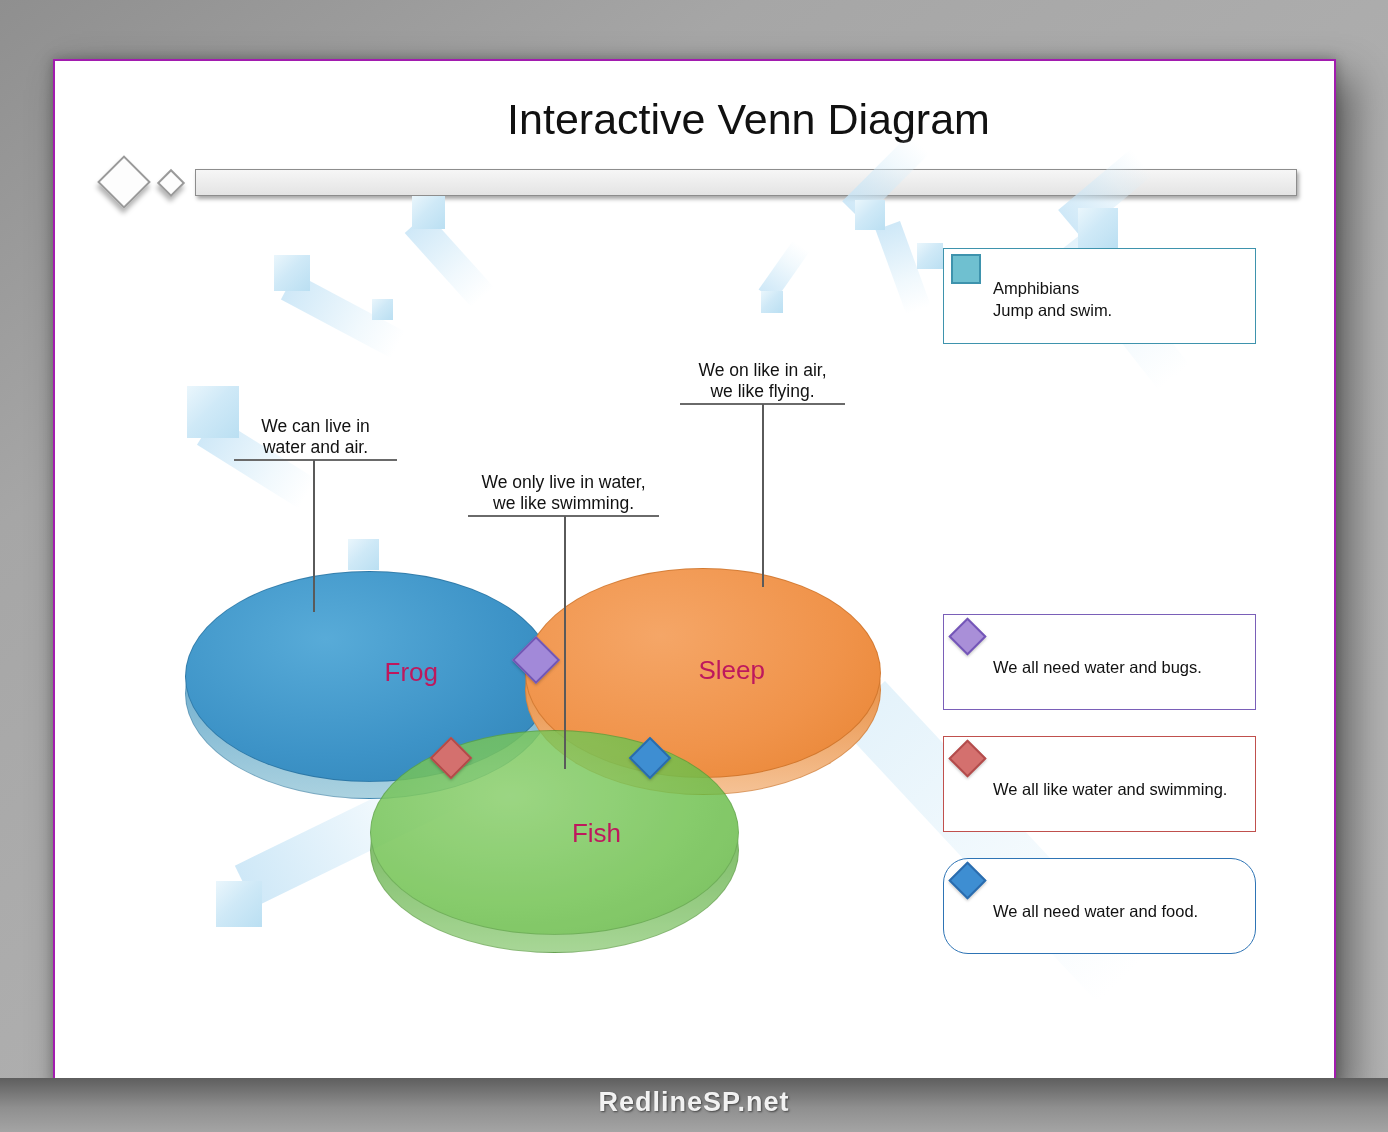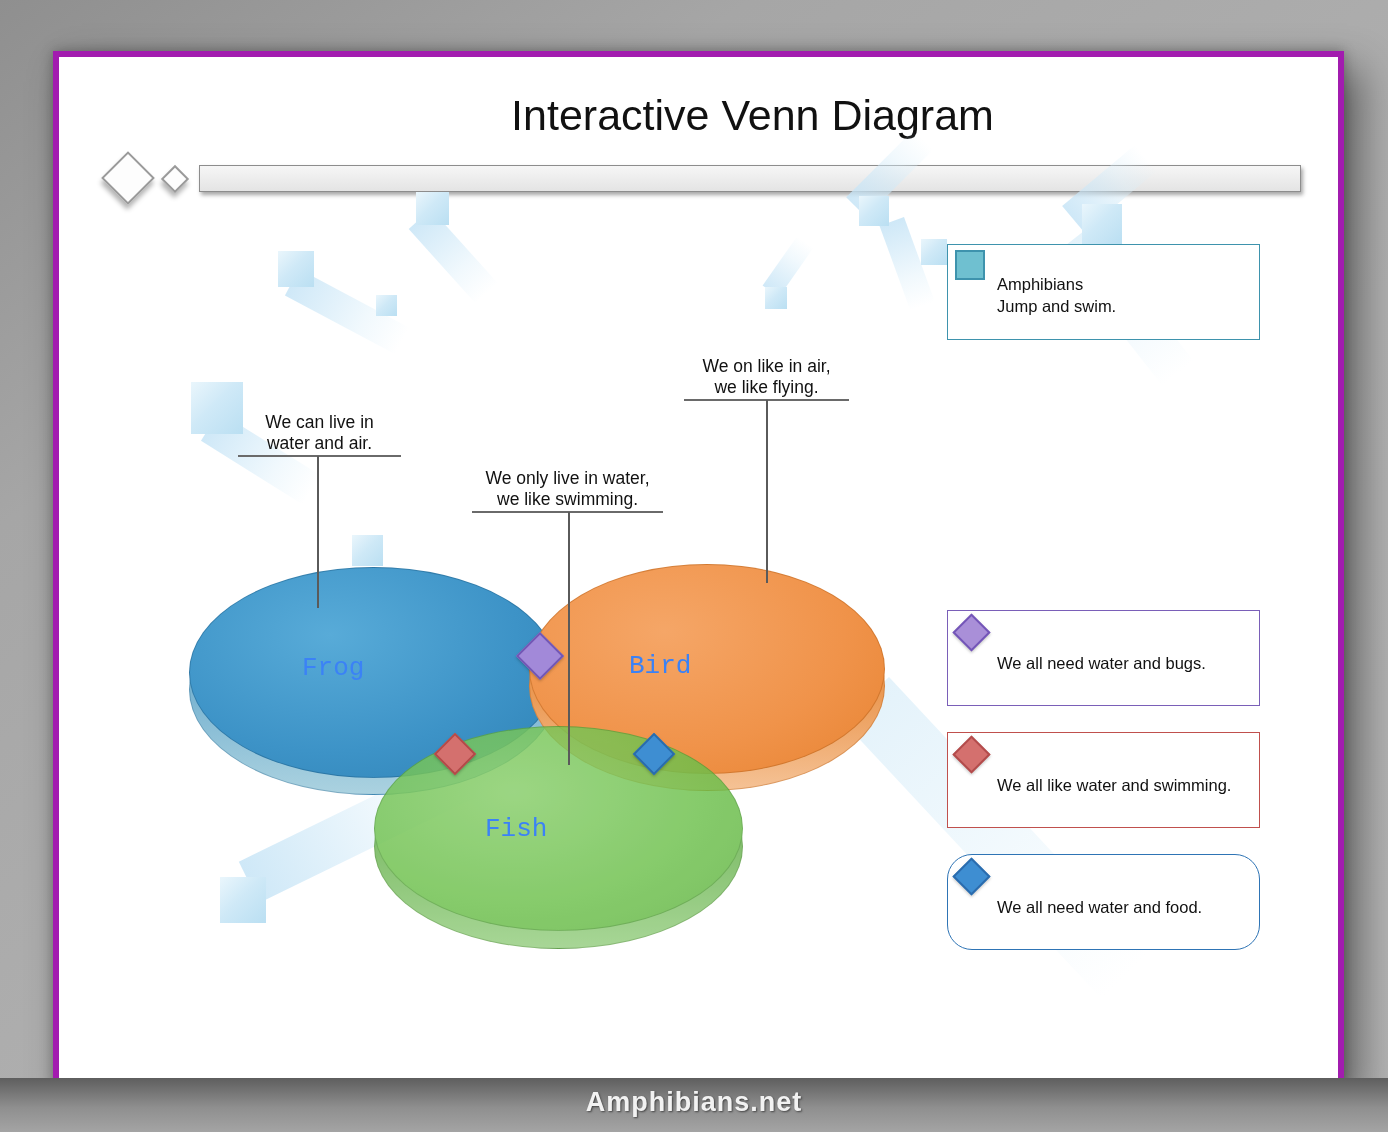--- a/index.html
+++ b/index.html
@@ -2,22 +2,22 @@
 <html><head>
 <meta charset="utf-8">
 <style>
   html,body{margin:0;padding:0;}
   body{
     width:1388px;height:1132px;position:relative;overflow:hidden;
     background:linear-gradient(145deg,#8f8f8f 0%,#a6a6a6 25%,#b0b0b0 60%,#b4b4b4 100%);
     font-family:"Liberation Sans","DejaVu Sans",sans-serif;
   }
   .page{
-    position:absolute;left:53px;top:51px;width:1279px;height:1025px;
-    background:#ffffff;border:6px solid #a21caf;
+    position:absolute;left:53px;top:59px;width:1279px;height:1025px;
+    background:#ffffff;border:2px solid #a21caf;
     box-shadow:0 0 12px rgba(0,0,0,.30),16px 18px 38px rgba(0,0,0,.45);
   }
   
   .title{
     position:absolute;top:34px;left:50%;transform:translateX(-50%) translateX(54px);
     font-size:43px;color:#111;white-space:nowrap;letter-spacing:0px;
   }
   .hdr-diamond{
     position:absolute;background:#fdfdfd;border:2px solid #9a9a9a;
     box-shadow:3px 4px 5px rgba(0,0,0,.30);transform:rotate(45deg);
@@ -52,21 +52,21 @@
   .bird-face{left:470px;top:507px;width:354px;height:208px;z-index:3;
     background:radial-gradient(ellipse at 38% 32%,#f5a667 0%,#f0934a 58%,#e88433 97%);
     border:1px solid rgba(180,95,25,.45);}
   .fish-wrap{position:absolute;left:0;top:0;z-index:4;opacity:.82;}
   .fish-base{left:315px;top:687px;width:367px;height:203px;
     background:linear-gradient(#4c9a33 0%,#6db553 55%,#95ce80 100%);border:1px solid rgba(60,120,35,.4);}
   .fish-face{left:315px;top:669px;width:367px;height:203px;
     background:radial-gradient(ellipse at 38% 32%,#86cd68 0%,#6cc04b 58%,#5eb23e 97%);
     border:1px solid rgba(55,125,35,.45);}
   .set-label{
-    position:absolute;z-index:5;font-size:26px;color:#3b82f6;text-align:left;width:140px;font-family:Liberation Mono, monospace;
+    position:absolute;z-index:5;font-size:26px;color:#be185d;text-align:right;width:140px;
   }
   .lbl-frog{left:243px;top:596px;}
   .lbl-bird{left:570px;top:594px;}
   .lbl-fish{left:426px;top:757px;}
   
   .callout{position:absolute;z-index:6;font-size:17.5px;line-height:21px;color:#111;text-align:center;}
   .callout span{display:block;}
   .co1{left:179px;top:355px;width:163px;}
   .co2{left:413px;top:411px;width:191px;}
   .co3{left:625px;top:299px;width:165px;}
@@ -142,21 +142,21 @@
   <div class="ell frog-base"></div>
   <div class="ell frog-face"></div>
   <div class="ell bird-base"></div>
   <div class="ell bird-face"></div>
   <div class="fish-wrap">
     <div class="ell fish-base"></div>
     <div class="ell fish-face"></div>
   </div>
 
   <div class="set-label lbl-frog">Frog</div>
-  <div class="set-label lbl-bird">Bird</div>
+  <div class="set-label lbl-bird">Sleep</div>
   <div class="set-label lbl-fish">Fish</div>
 
   <div class="callout co1">
     <span>We can live in</span>
     <span>water and air.</span>
   </div>
   <div class="callout co2">
     <span>We only live in water,</span>
     <span>we like swimming.</span>
   </div>
@@ -197,14 +197,14 @@
   <div class="legend-box lg6" style="border-color: rgb(46, 116, 181);">
     <div class="swatch diamond" style="background-color: rgb(62, 142, 210); border-color: rgb(43, 108, 174);"></div>
     <div class="legend-text single">
       <span>We all need water and food.</span>
     </div>
   </div>
 
 </div>
 
 <div class="bottom-strip">
-  <div class="watermark">Amphibians.net</div>
+  <div class="watermark">RedlineSP.net</div>
 </div>
 
 </body></html>

